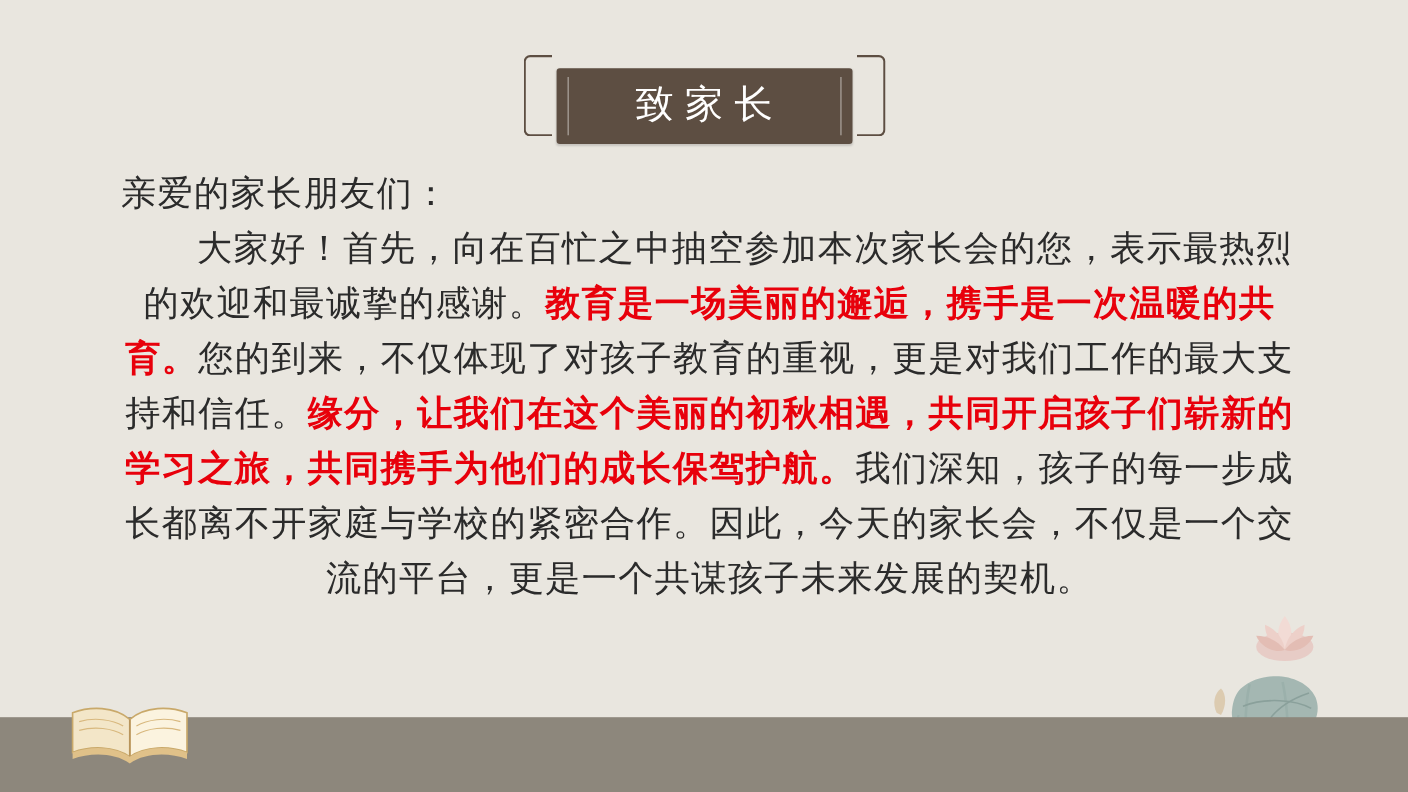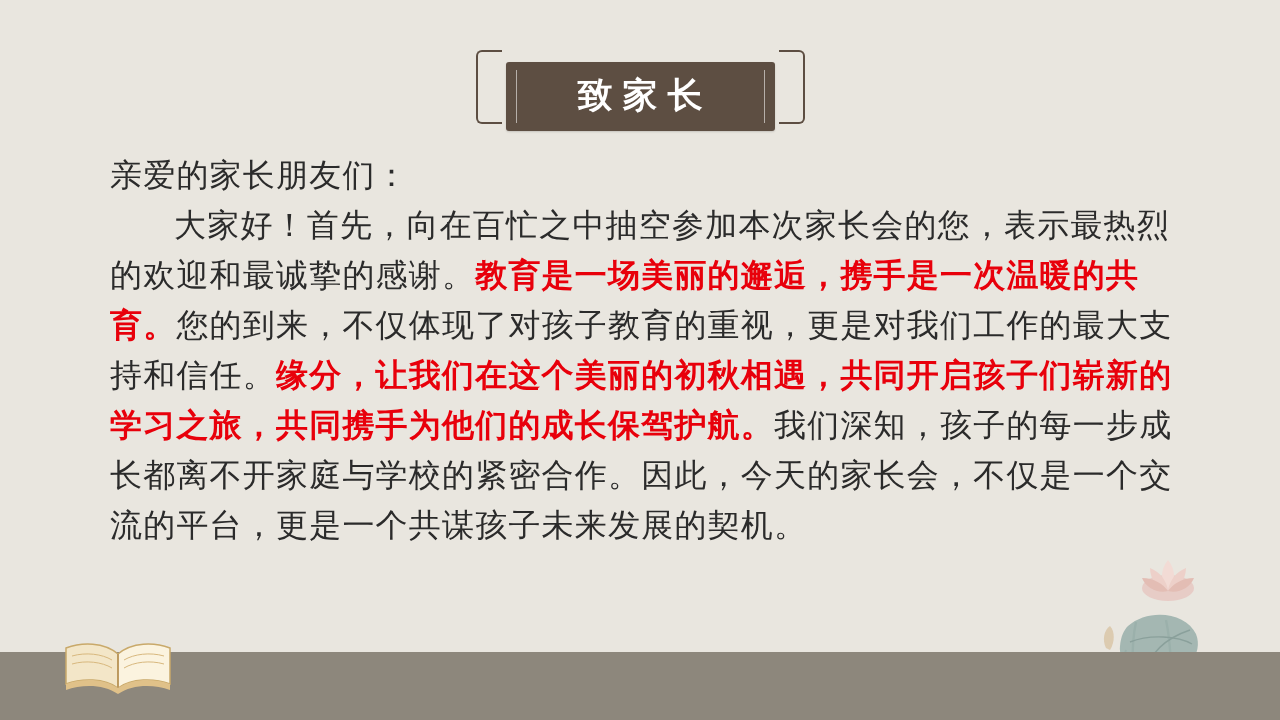--- a/index.html
+++ b/index.html
@@ -47,21 +47,21 @@
     position: absolute;
     right: 10px;
     top: 8px;
     bottom: 8px;
     width: 1px;
     background: rgba(255,255,255,0.55);
   }
   .title-text {
     font-size: 35px;
     letter-spacing: 10px;
-    font-weight: 700;
+    font-weight: 400;
     line-height: 1.1;
     text-indent: 10px;
     font-family: "DejaVu Serif", serif;
   }
   
   .bracket {
     position: absolute;
     top: -12px;
     width: 26px;
     height: 74px;
@@ -93,20 +93,21 @@
     color: #2b2b2b;
     letter-spacing: 1.2px;
     font-family: "DejaVu Serif", serif;
   }
   .salutation {
     margin: 0 0 0 0;
   }
   .para {
     margin: 0;
     text-indent: 2em;
+    text-align: center;
   }
   .hl {
     color: #e8000b;
     font-weight: bold;
   }
 
   
   .bottom-bar {
     position: absolute;
     left: 0;

